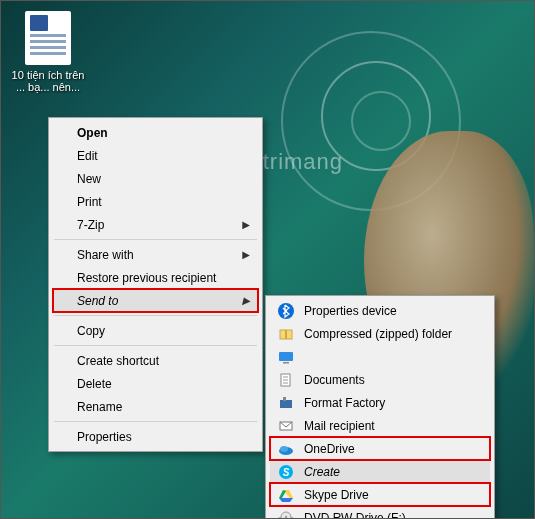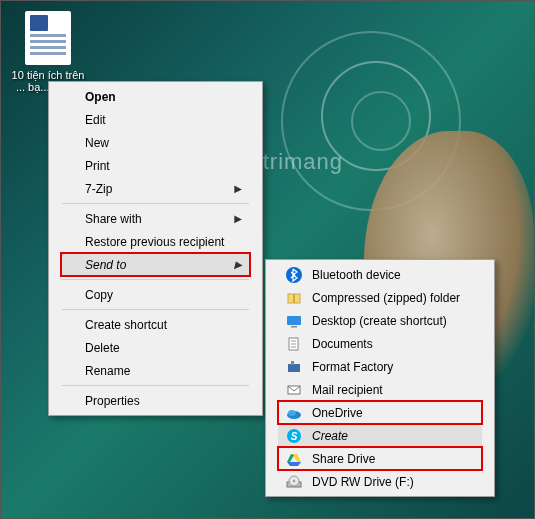--- a/index.html
+++ b/index.html
@@ -42,21 +42,22 @@
     width:46px; height:54px; background:#fff; border-radius:2px;
     position:relative; display:flex; flex-direction:column;
     padding:4px 5px; gap:3px; margin-bottom:4px;
   }
   .doc-glyph .bar { width:18px; height:16px; background:#2b579a; border-radius:1px;}
   .doc-glyph .line { height:3px; background:#8aa3c0; }
   
   .ctx {
     position:absolute; background:#f0f0f0; border:1px solid #a0a0a0;
     box-shadow:3px 3px 6px rgba(0,0,0,0.35);
-    padding:3px 12px;
+    padding:3px 4px;
+    margin-top:36px;
   }
   .ctx-main { top:80px; left:47px; width:215px; }
   .ctx-sub  { top:258px; left:264px; width:230px; }
   .mi {
     display:flex; align-items:center;
     height:23px; padding:0 22px 0 24px;
     position:relative; cursor:default; color:#000;
     white-space:nowrap;
   }
   .mi.hl { background:#e0e0e0;font-style:italic; }
@@ -143,39 +144,38 @@
 </div>
 
 <div class="ctx ctx-sub">
   <div class="mi">
     <span class="ico">
         <svg viewBox="0 0 16 16">
           <circle cx="8" cy="8" r="8" fill="#0a6cd6"></circle>
           <path d="M7 2 L11 5 L7 8 L11 11 L7 14 V2 M5 5 L9 9 M5 11 L9 7" stroke="#fff" stroke-width="1.2" fill="none"></path>
         </svg>
       </span>
-    <span>Bluetooth device</span>
+    <span>Properties device</span>
   </div>
   <div class="mi">
     <span class="ico">
         <svg viewBox="0 0 16 16">
           <rect x="2" y="4" width="12" height="9" fill="#f7d774" stroke="#c9a84a"></rect>
           <rect x="7" y="4" width="2" height="9" fill="#d0a840"></rect>
         </svg>
       </span>
     <span>Compressed (zipped) folder</span>
   </div>
   <div class="mi">
     <span class="ico">
         <svg viewBox="0 0 16 16">
           <rect x="1" y="3" width="14" height="9" rx="1" fill="#2f8de4"></rect>
           <rect x="5" y="13" width="6" height="1.5" fill="#888"></rect>
         </svg>
       </span>
-    <span>Desktop (create shortcut)</span>
   </div>
   <div class="mi">
     <span class="ico">
         <svg viewBox="0 0 16 16">
           <rect x="3" y="2" width="9" height="12" fill="#fff" stroke="#888"></rect>
           <line x1="5" y1="5" x2="10" y2="5" stroke="#999"></line>
           <line x1="5" y1="8" x2="10" y2="8" stroke="#999"></line>
           <line x1="5" y1="11" x2="10" y2="11" stroke="#999"></line>
         </svg>
       </span>
@@ -218,21 +218,21 @@
     <span>Create</span>
   </div>
   <div class="mi box">
     <span class="ico">
         <svg viewBox="0 0 16 16">
           <polygon points="5,3 11,3 15,11 12,11" fill="#ffcf42"></polygon>
           <polygon points="5,3 1,11 4,11 8,4" fill="#11a861"></polygon>
           <polygon points="1,11 4,15 12,15 15,11" fill="#3777e3"></polygon>
         </svg>
       </span>
-    <span>Share Drive</span>
+    <span>Skype Drive</span>
   </div>
   <div class="mi">
     <span class="ico">
         <svg viewBox="0 0 16 16">
           <rect x="1" y="8" width="14" height="5" fill="#bcbcbc" stroke="#777"></rect>
           <circle cx="8" cy="7" r="5" fill="#e8e8e8" stroke="#999"></circle>
           <circle cx="8" cy="7" r="1.2" fill="#999"></circle>
         </svg>
       </span>
     <span>DVD RW Drive (F:)</span>

